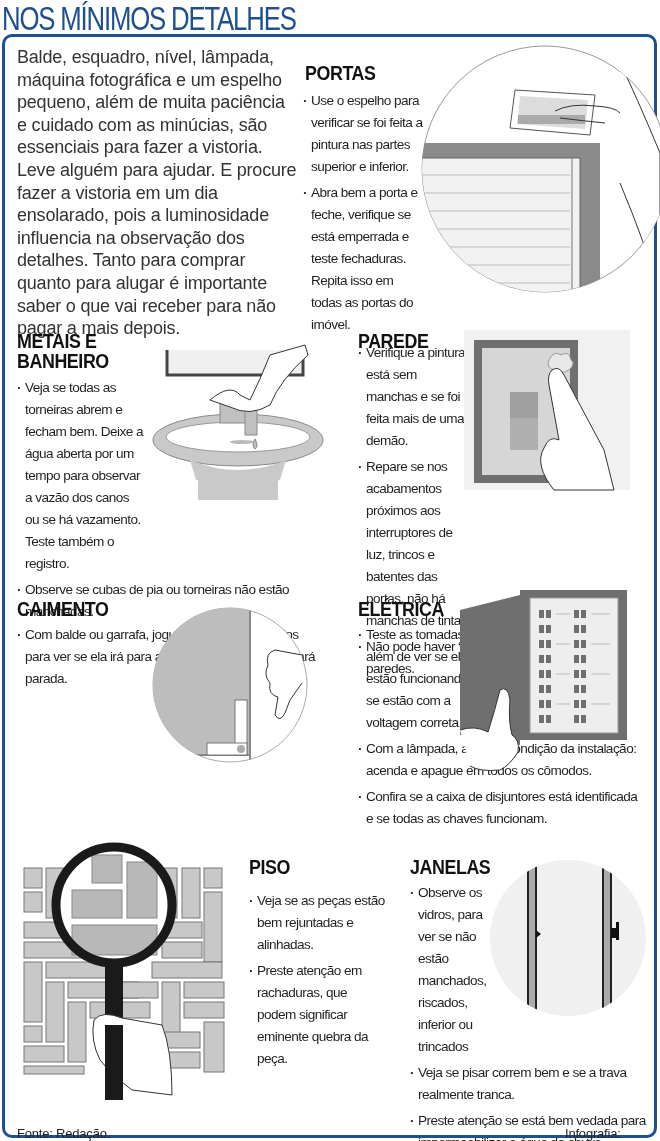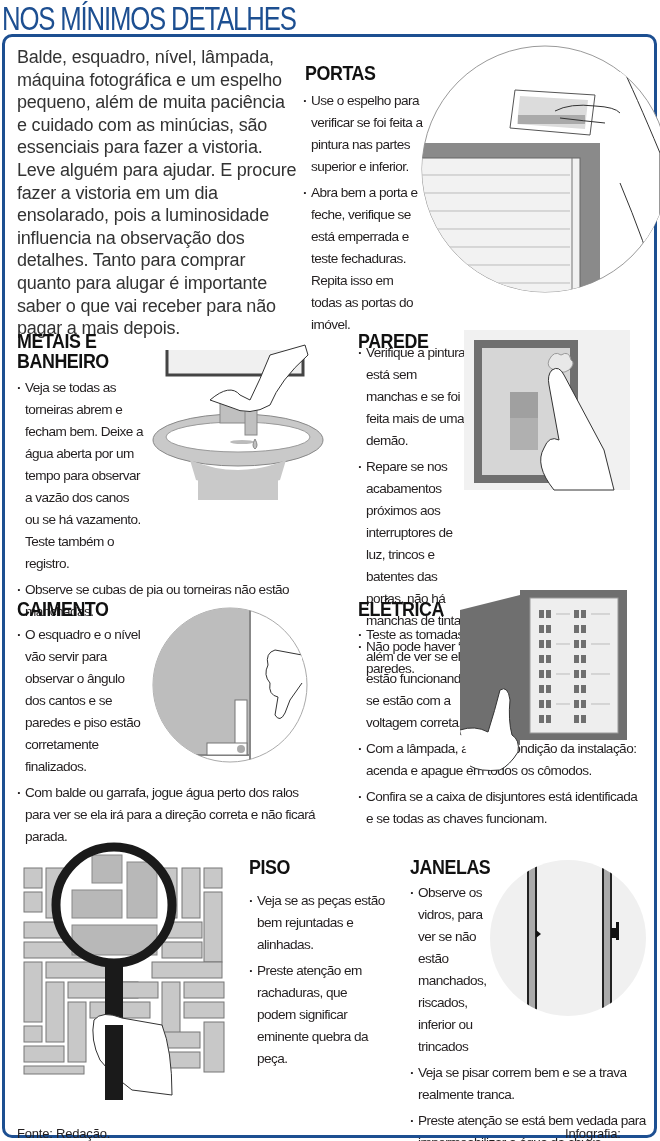--- a/index.html
+++ b/index.html
@@ -125,23 +125,20 @@
   <rect x="10" y="10" width="104" height="143" fill="#6f6f6f"></rect>
   <rect x="18" y="18" width="88" height="127" fill="#d6d6d6"></rect>
   <rect x="46" y="62" width="28" height="58" fill="#b0b0b0"></rect>
   <rect x="46" y="62" width="28" height="26" fill="#a0a0a0"></rect>
   <path d="M85 30 q5-10 12-5 q8-5 10 5 q5 3 -2 10 q-8 5 -15 0 q-8 -3 -5 -10z" fill="#e8e8e8" stroke="#999" stroke-width="1"></path>
   <path d="M88 40 Q95 35 100 45 L140 120 L150 160 L90 160 Q70 135 80 118 Q85 105 95 110 L85 55 Q83 45 88 40 Z" fill="#fff" stroke="#333" stroke-width="1"></path>
 </svg>
 
 <div class="sec-title" style="left:17px; top:598px;">CAIMENTO</div>
 <ul class="bullets" style="left:17px; top:624px; width:128px;">
-  <li>
-      <span class="t">O esquadro e o nível vão servir para observar o ângulo dos cantos e se paredes e piso estão corretamente finalizados.</span>
-    </li>
   <li style="width:300px;">
       <span class="t">Com balde ou garrafa, jogue água perto dos ralos para ver se ela irá para a direção correta e não ficará parada.</span>
     </li>
 </ul>
 <svg style="left:150px; top:605px;" width="160" height="160" viewBox="0 0 160 160">
   <defs>
       <clipPath id="c2">
         <circle cx="80" cy="80" r="77"></circle>
       </clipPath>
     </defs>

